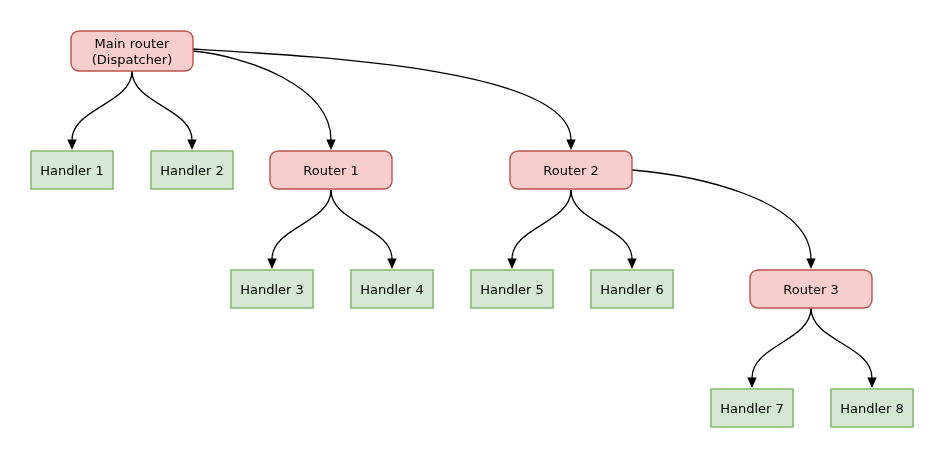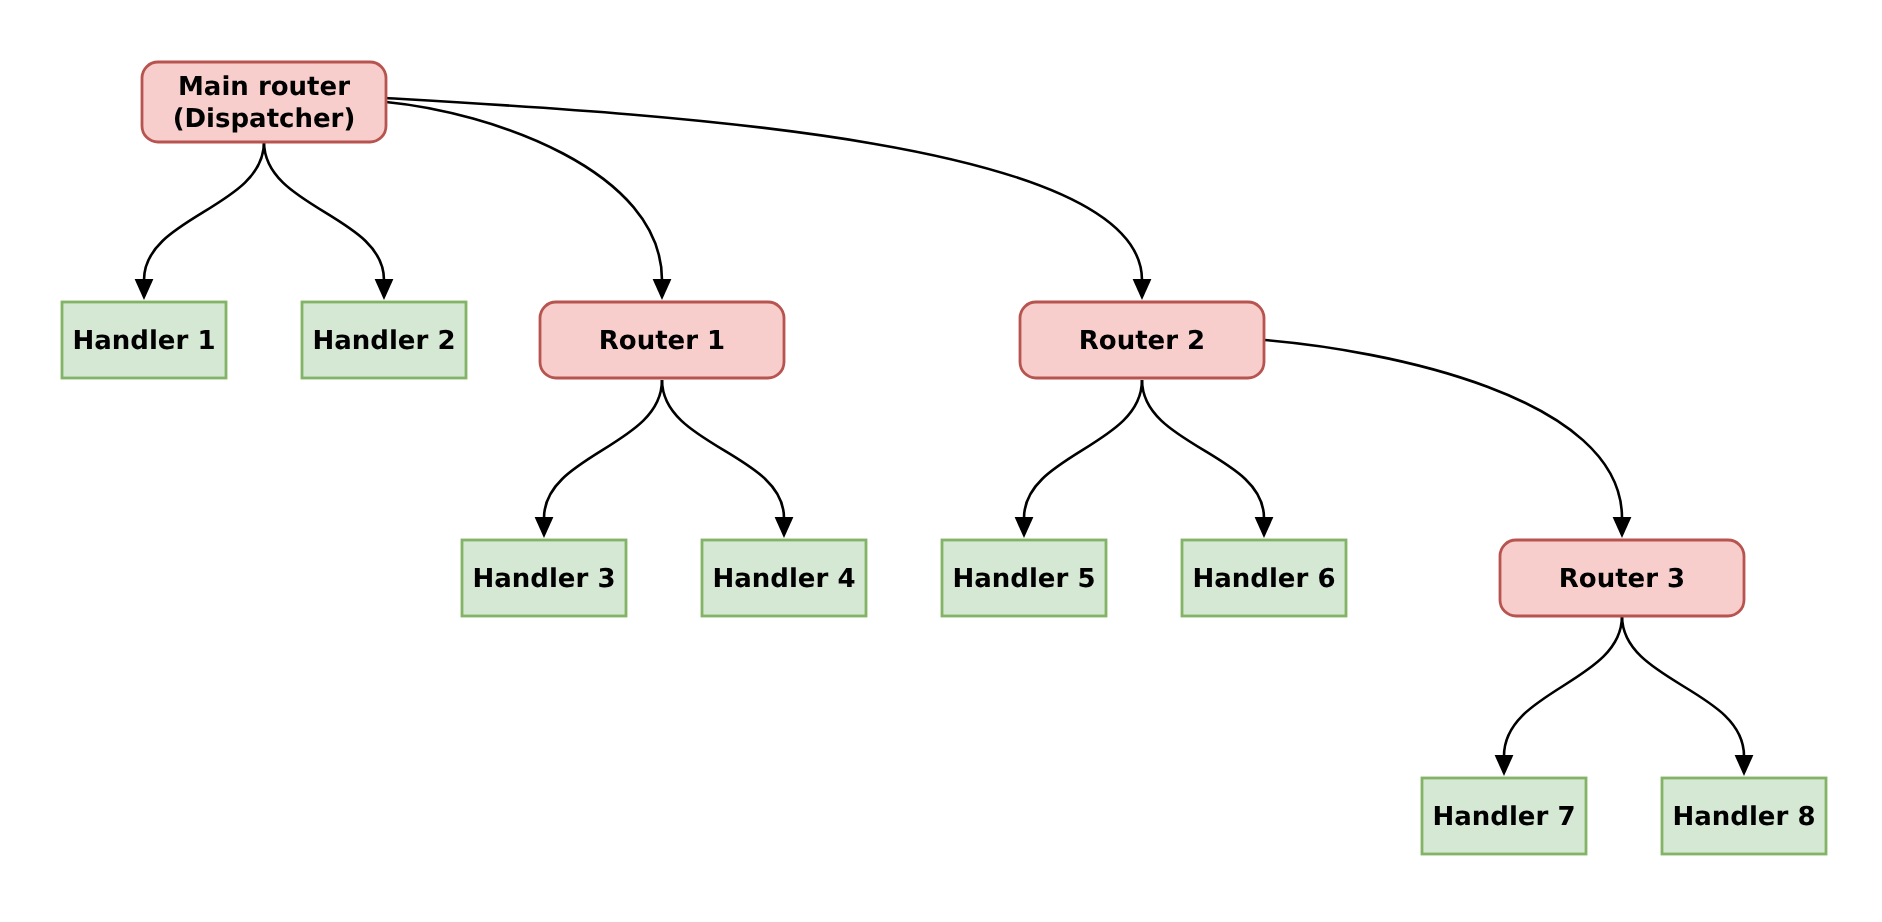--- a/index.html
+++ b/index.html
@@ -7,21 +7,20 @@
     padding: 0;
     background: #ffffff;
     font-family: "DejaVu Sans", "Liberation Sans", sans-serif;
   }
   .canvas {
     position: relative;
     width: 941px;
     height: 461px;
     background: #ffffff;
     overflow: hidden;
-    font-weight: bold;
   }
   svg { display: block; }
   text {
     font-family: "DejaVu Sans", "Liberation Sans", sans-serif;
     font-size: 13px;
   }
 </style>
 </head>
 <body>
 

